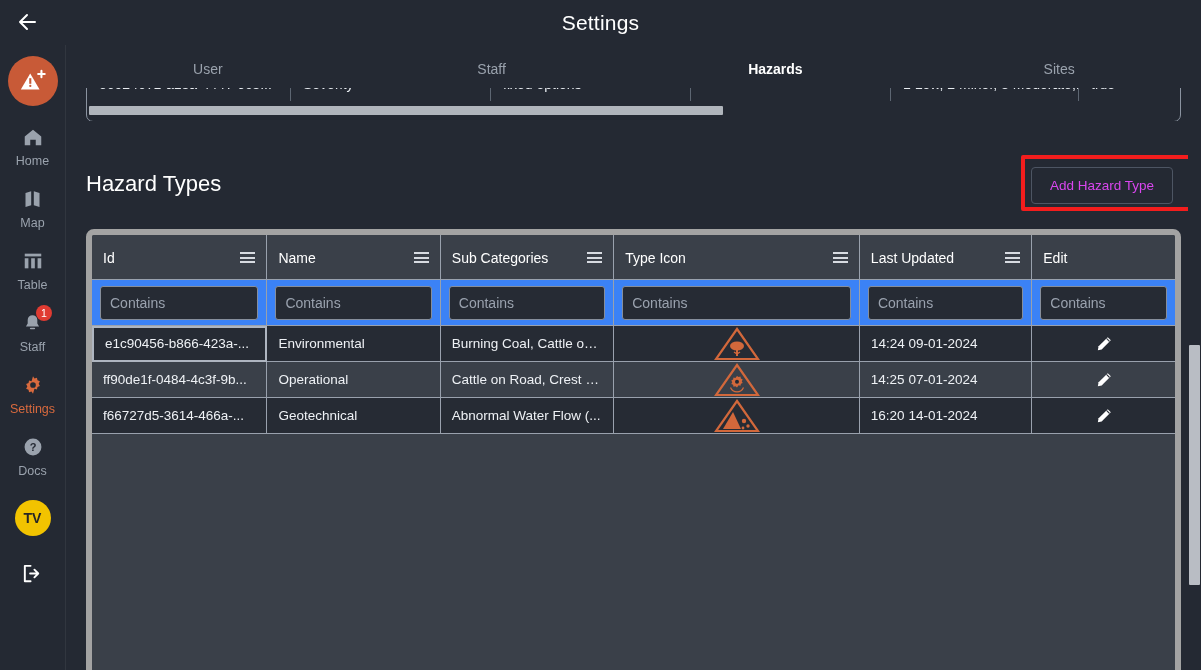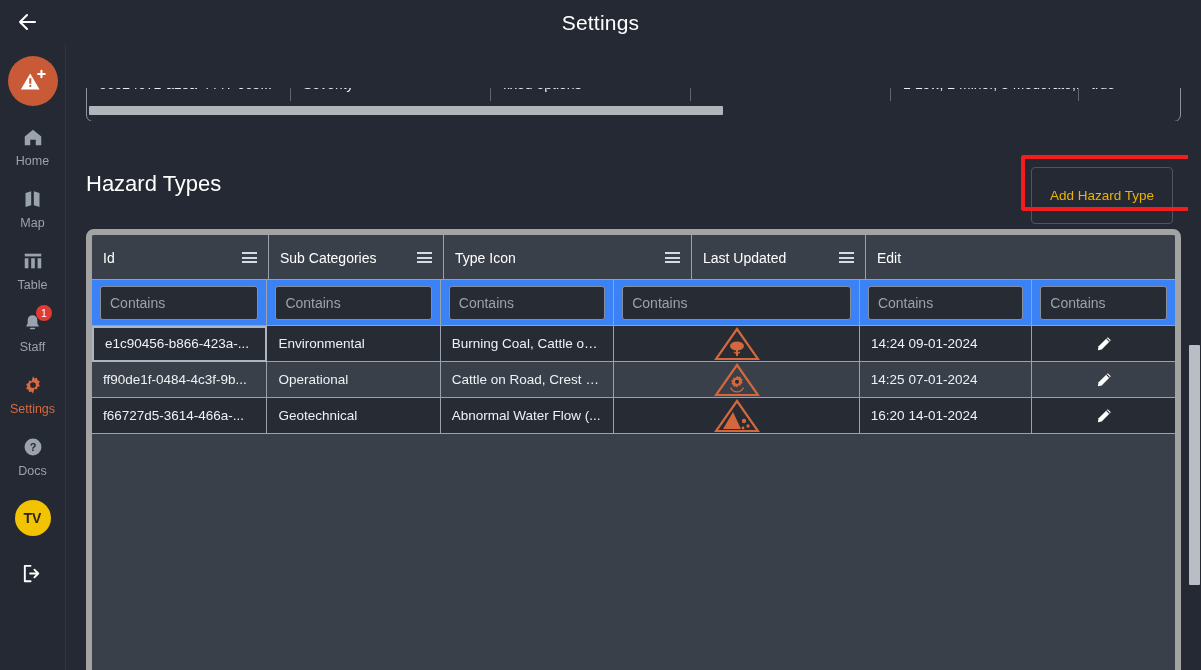--- a/index.html
+++ b/index.html
@@ -94,22 +94,22 @@
     background: #b0b5bc; border-radius: 1px; cursor: pointer;
   }
 
   
   .section-head {
     position: absolute; left: 86px; top: 163px; width: 1095px; height: 42px;
   }
   .section-title { color: #ffffff; font-size: 22px; line-height: 42px; }
   .add-btn {
     position: absolute; right: 8px; top: 4px;
-    padding: 20px 18px; border: 1px solid #4d5563; border-radius: 4px;
-    background: transparent; color: #eab308; font-size: 13.5px; cursor: pointer;
+    padding: 10px 18px; border: 1px solid #4d5563; border-radius: 4px;
+    background: transparent; color: #d946ef; font-size: 13.5px; cursor: pointer;
     font-family: "Liberation Sans", sans-serif;
   }
   .highlight-box {
     position: absolute; left: 1021px; top: 155px; width: 176px; height: 56px;
     border: 4px solid #F31D1D; border-radius: 2px; pointer-events: none;
   }
 
   
   .grid {
     position: absolute; left: 86px; top: 229px; width: 1095px; height: 528px;
@@ -248,20 +248,26 @@
     <div class="avatar">TV</div>
 
     <div class="logout">
       <svg width="23" height="23" viewBox="0 0 24 24">
         <path d="M10 4 H4 v16 h6" stroke="#ffffff" stroke-width="2" fill="none" stroke-linecap="round" stroke-linejoin="round"></path>
         <path d="M14 8 l4 4 -4 4 M9.5 12 H18" stroke="#ffffff" stroke-width="2" fill="none" stroke-linecap="round" stroke-linejoin="round"></path>
       </svg>
     </div>
   </div>
 
+  <div class="tabs">
+    <div class="tab">User</div>
+    <div class="tab">Staff</div>
+    <div class="tab active">Hazards</div>
+    <div class="tab">Sites</div>
+  </div>
 
   <div class="clipped-wrap">
     <div class="clipped-table">
       <div class="clipped-row">
         <div class="clipped-cell" style="width:204px">e60246?1-a18a-444?-9c8...</div>
         <div class="clipped-cell" style="width:200px">Severity</div>
         <div class="clipped-cell" style="width:200px">fixed options</div>
         <div class="clipped-cell" style="width:200px"></div>
         <div class="clipped-cell" style="width:188px">1 Low, 2 Minor, 3 Moderate,...</div>
         <div class="clipped-cell" style="width:101px">true</div>
@@ -276,20 +282,28 @@
     <div class="section-title">Hazard Types</div>
     <button class="add-btn">Add Hazard Type</button>
   </div>
   <div class="highlight-box"></div>
 
   <div class="grid">
 
     <div class="grid-header">
       <div class="hcell" style="width:177px">
         <span>Id</span>
+        <span class="hamburger">
+            <span></span>
+            <span></span>
+            <span></span>
+          </span>
+      </div>
+      <div class="hcell" style="width:175px">
+        <span>Name</span>
         <span class="hamburger">
             <span></span>
             <span></span>
             <span></span>
           </span>
       </div>
       <div class="hcell" style="width:175px">
         <span>Sub Categories</span>
         <span class="hamburger">
             <span></span>

